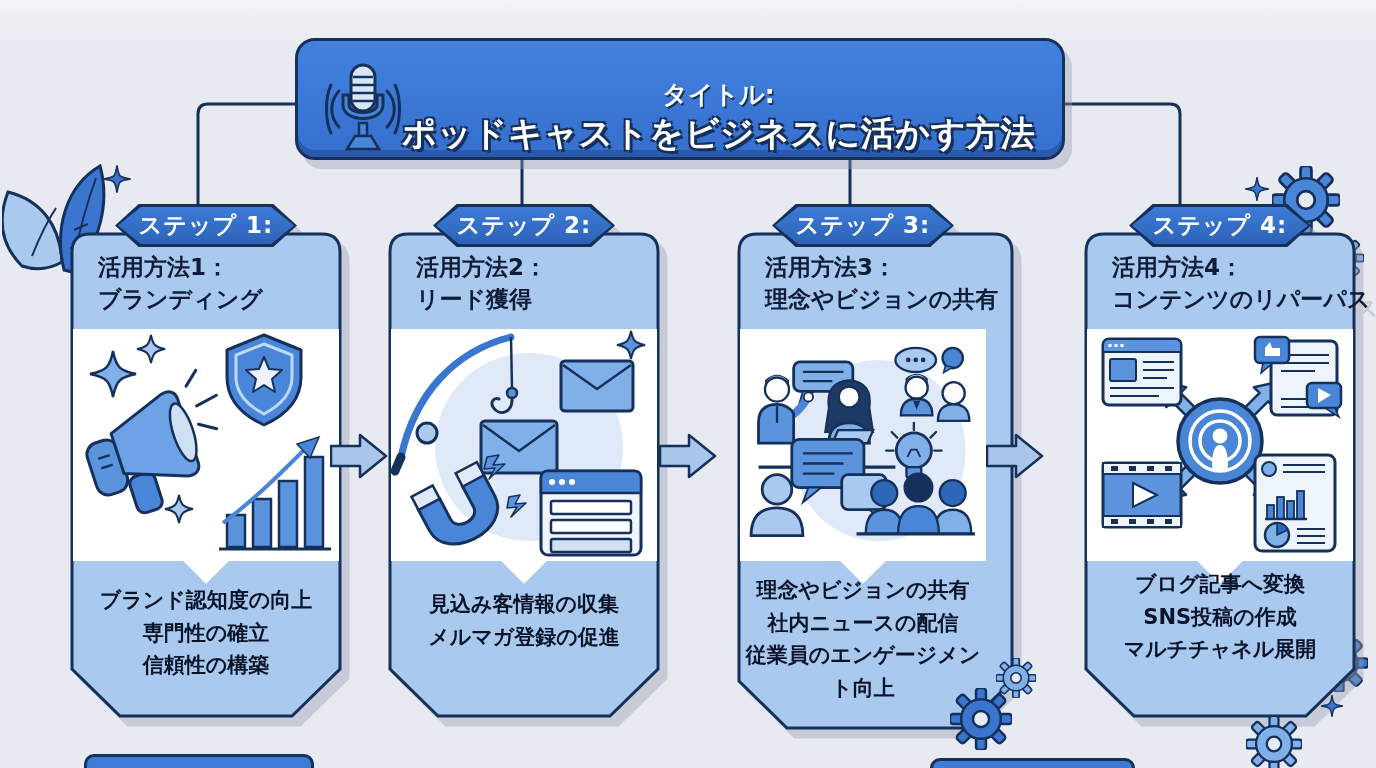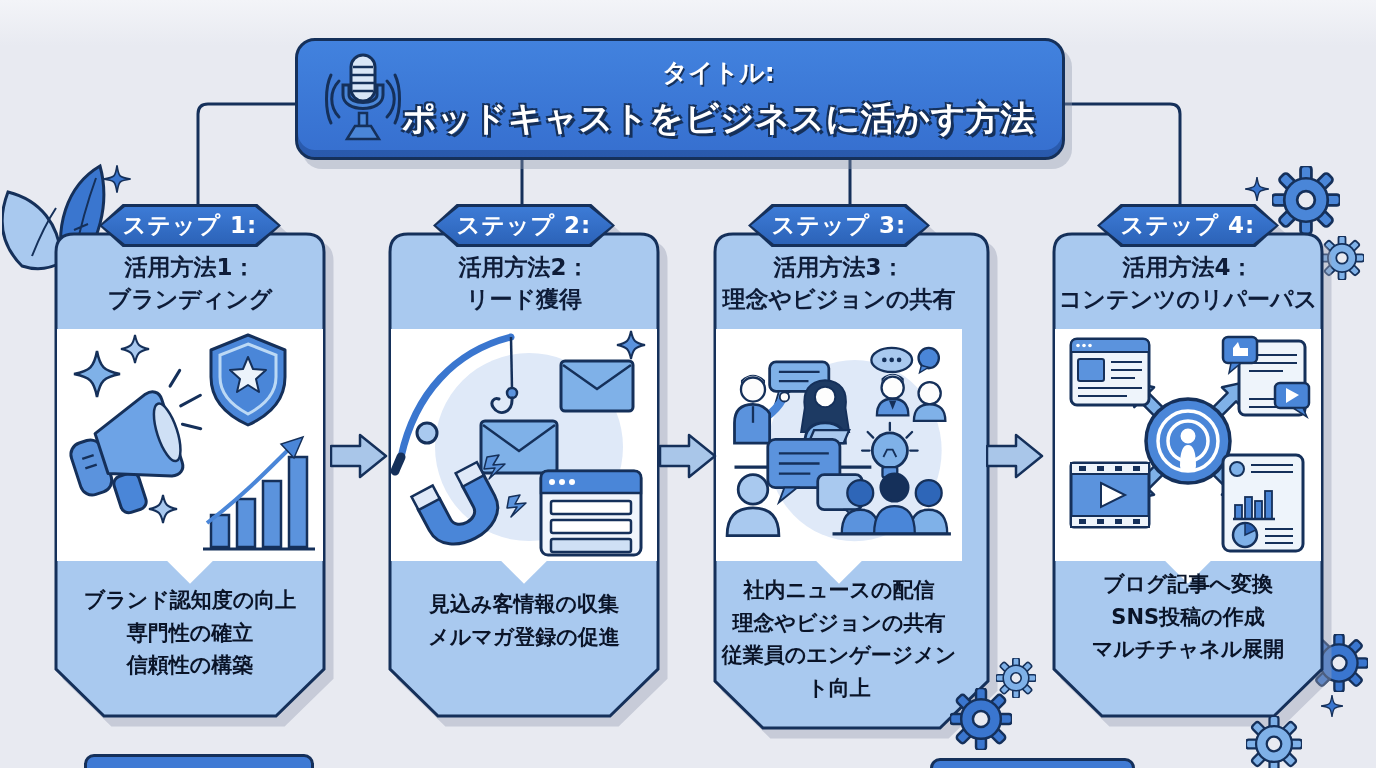--- a/index.html
+++ b/index.html
@@ -8,48 +8,48 @@
     background:linear-gradient(180deg,#f3f4f8 0%, #e8eaf1 6%, #e8eaf1 100%);
     font-family:"DejaVu Sans","Liberation Sans",sans-serif;
   }
   svg{display:block;}
   
   .banner{
     position:absolute; left:295px; top:38px; width:770px; height:122px; box-sizing:border-box;
     background:linear-gradient(180deg,#4282de,#366fcf);
     border:3px solid #15305a; border-radius:20px;
     box-shadow:7px 9px 0 rgba(148,157,178,.4), inset 0 -7px 0 rgba(14,40,92,.30);
-    display:flex; align-items:center; z-index:5;
+    display:flex; align-items:flex-end; z-index:5;
   }
   .banner-mic{margin-left:26px; flex:0 0 auto;}
   .banner-text{flex:1; text-align:center; color:#fff; padding-right:36px;}
   .banner-label{font-size:25px; font-weight:bold; text-shadow:1.5px 1.5px 0 #15305a;}
   .banner-title{
-    font-size:34px; font-weight:bold; margin-top:7px; letter-spacing:.5px;
+    font-size:34px; font-weight:bold; letter-spacing:.5px;
     text-shadow:-2px -2px 0 #15305a, 2px -2px 0 #15305a, -2px 2px 0 #15305a, 3px 3px 0 #15305a;
     white-space:nowrap;
   }
   
   .connectors{position:absolute; left:0; top:0; z-index:2; pointer-events:none;}
   
   .card{position:absolute; top:232px; width:272px; height:486px; z-index:3;
         filter:drop-shadow(8px 9px 0 rgba(152,160,180,.42));}
-  .card.c3{width:252px; height:498px;}
+  .card.c3{width:252px; height:498px;margin-left:24px;}
   .card-bg{position:absolute; inset:0;}
   .badge{position:absolute; top:-28px; left:50%; transform:translateX(-50%);
          width:182px; height:43px;
          clip-path:polygon(13% 0,87% 0,100% 50%,87% 100%,13% 100%,0 50%);
          background:#15305a; z-index:6;}
   .badge-inner{position:absolute; inset:3px;
          clip-path:polygon(13% 0,87% 0,100% 50%,87% 100%,13% 100%,0 50%);
          background:linear-gradient(180deg,#3d7bd6,#2c63b8);
          display:flex; align-items:center; justify-content:center;
          color:#fff; font-size:23px; font-weight:bold; letter-spacing:1px;}
-  .card-title{position:absolute; top:19px; left:0; width:100%; text-align:center;
-         font-weight:bold; font-size:23px; line-height:1.4; color:#0e1c38; z-index:4;}
+  .card-title{position:absolute; top:19px; left:0; width:100%; 
+         font-weight:bold; font-size:23px; line-height:1.4; color:#0e1c38; z-index:4;padding-left:28px;}
   .panel{position:absolute; top:97px; left:3px; right:3px; height:232px; background:#fff; z-index:4;}
   .panel::after{content:""; position:absolute; left:50%; bottom:-16px; width:33px; height:33px;
          background:#fff; transform:translateX(-50%) rotate(45deg);}
   .illus{position:absolute; inset:0; width:100%; height:100%; z-index:1;}
   .points{position:absolute; left:8px; right:8px; text-align:center; font-weight:bold;
          font-size:21px; line-height:1.55; color:#0a1428; z-index:4;}
   
   .flow-arrow{position:absolute; top:433px; z-index:3;}
   
   .decor{position:absolute; z-index:1;}
@@ -139,21 +139,21 @@
       <path d="M18 34 H24 V44 C24 54 52 54 52 44 V34 H58 V44 C58 62 18 62 18 44 Z" fill="#4a86d8" stroke="#15305a" stroke-width="3"></path>
       <rect x="34" y="62" width="8" height="13" fill="#4a86d8" stroke="#15305a" stroke-width="2.5"></rect>
       <path d="M22 88 L30 75 H46 L54 88 Z" fill="#4a86d8" stroke="#15305a" stroke-width="2.5"></path>
     </svg>
     <div class="banner-text">
       <div class="banner-label">タイトル:</div>
       <div class="banner-title">ポッドキャストをビジネスに活かす方法</div>
     </div>
   </div>
 
-  <div class="card" style="left:54px">
+  <div class="card" style="left:70px">
     <svg class="card-bg" width="272" height="486" viewBox="0 0 272 486">
       <path d="M20 2 H252 Q270 2 270 20 V437 L222 484 H50 L2 437 V20 Q2 2 20 2 Z" fill="#a9c9ef" stroke="#15305a" stroke-width="3"></path>
     </svg>
     <div class="badge">
       <div class="badge-inner">ステップ 1:</div>
     </div>
     <div class="card-title">
       <div>活用方法1：</div>
       <div>ブランディング</div>
     </div>
@@ -339,27 +339,27 @@
           <circle cx="94" cy="16" r="14" fill="#2e66b8" stroke="#15305a" stroke-width="2.5"></circle>
           <circle cx="57" cy="10" r="15" fill="#15305a" stroke="#15305a" stroke-width="2.5"></circle>
           <path d="M0 60 Q0 34 20 34 Q40 34 40 60 Z" fill="#5b93dd" stroke="#15305a" stroke-width="2.5"></path>
           <path d="M74 60 Q74 34 94 34 Q114 34 114 60 Z" fill="#7fb1e8" stroke="#15305a" stroke-width="2.5"></path>
           <path d="M35 60 Q35 30 57 30 Q79 30 79 60 Z" fill="#4a86d8" stroke="#15305a" stroke-width="2.5"></path>
           <path d="M-10 60 H118" stroke="#15305a" stroke-width="3.5"></path>
         </g>
       </svg>
     </div>
     <div class="points" style="top:342px">
+      <div>理念やビジョンの共有</div>
       <div>社内ニュースの配信</div>
-      <div>理念やビジョンの共有</div>
       <div>従業員のエンゲージメント向上</div>
     </div>
   </div>
 
-  <div class="card" style="left:1052px">
+  <div class="card" style="left:1084px">
     <svg class="card-bg" width="272" height="486" viewBox="0 0 272 486">
       <path d="M20 2 H252 Q270 2 270 20 V437 L222 484 H50 L2 437 V20 Q2 2 20 2 Z" fill="#a9c9ef" stroke="#15305a" stroke-width="3"></path>
     </svg>
     <div class="badge">
       <div class="badge-inner">ステップ 4:</div>
     </div>
     <div class="card-title">
       <div>活用方法4：</div>
       <div>コンテンツのリパーパス</div>
     </div>

